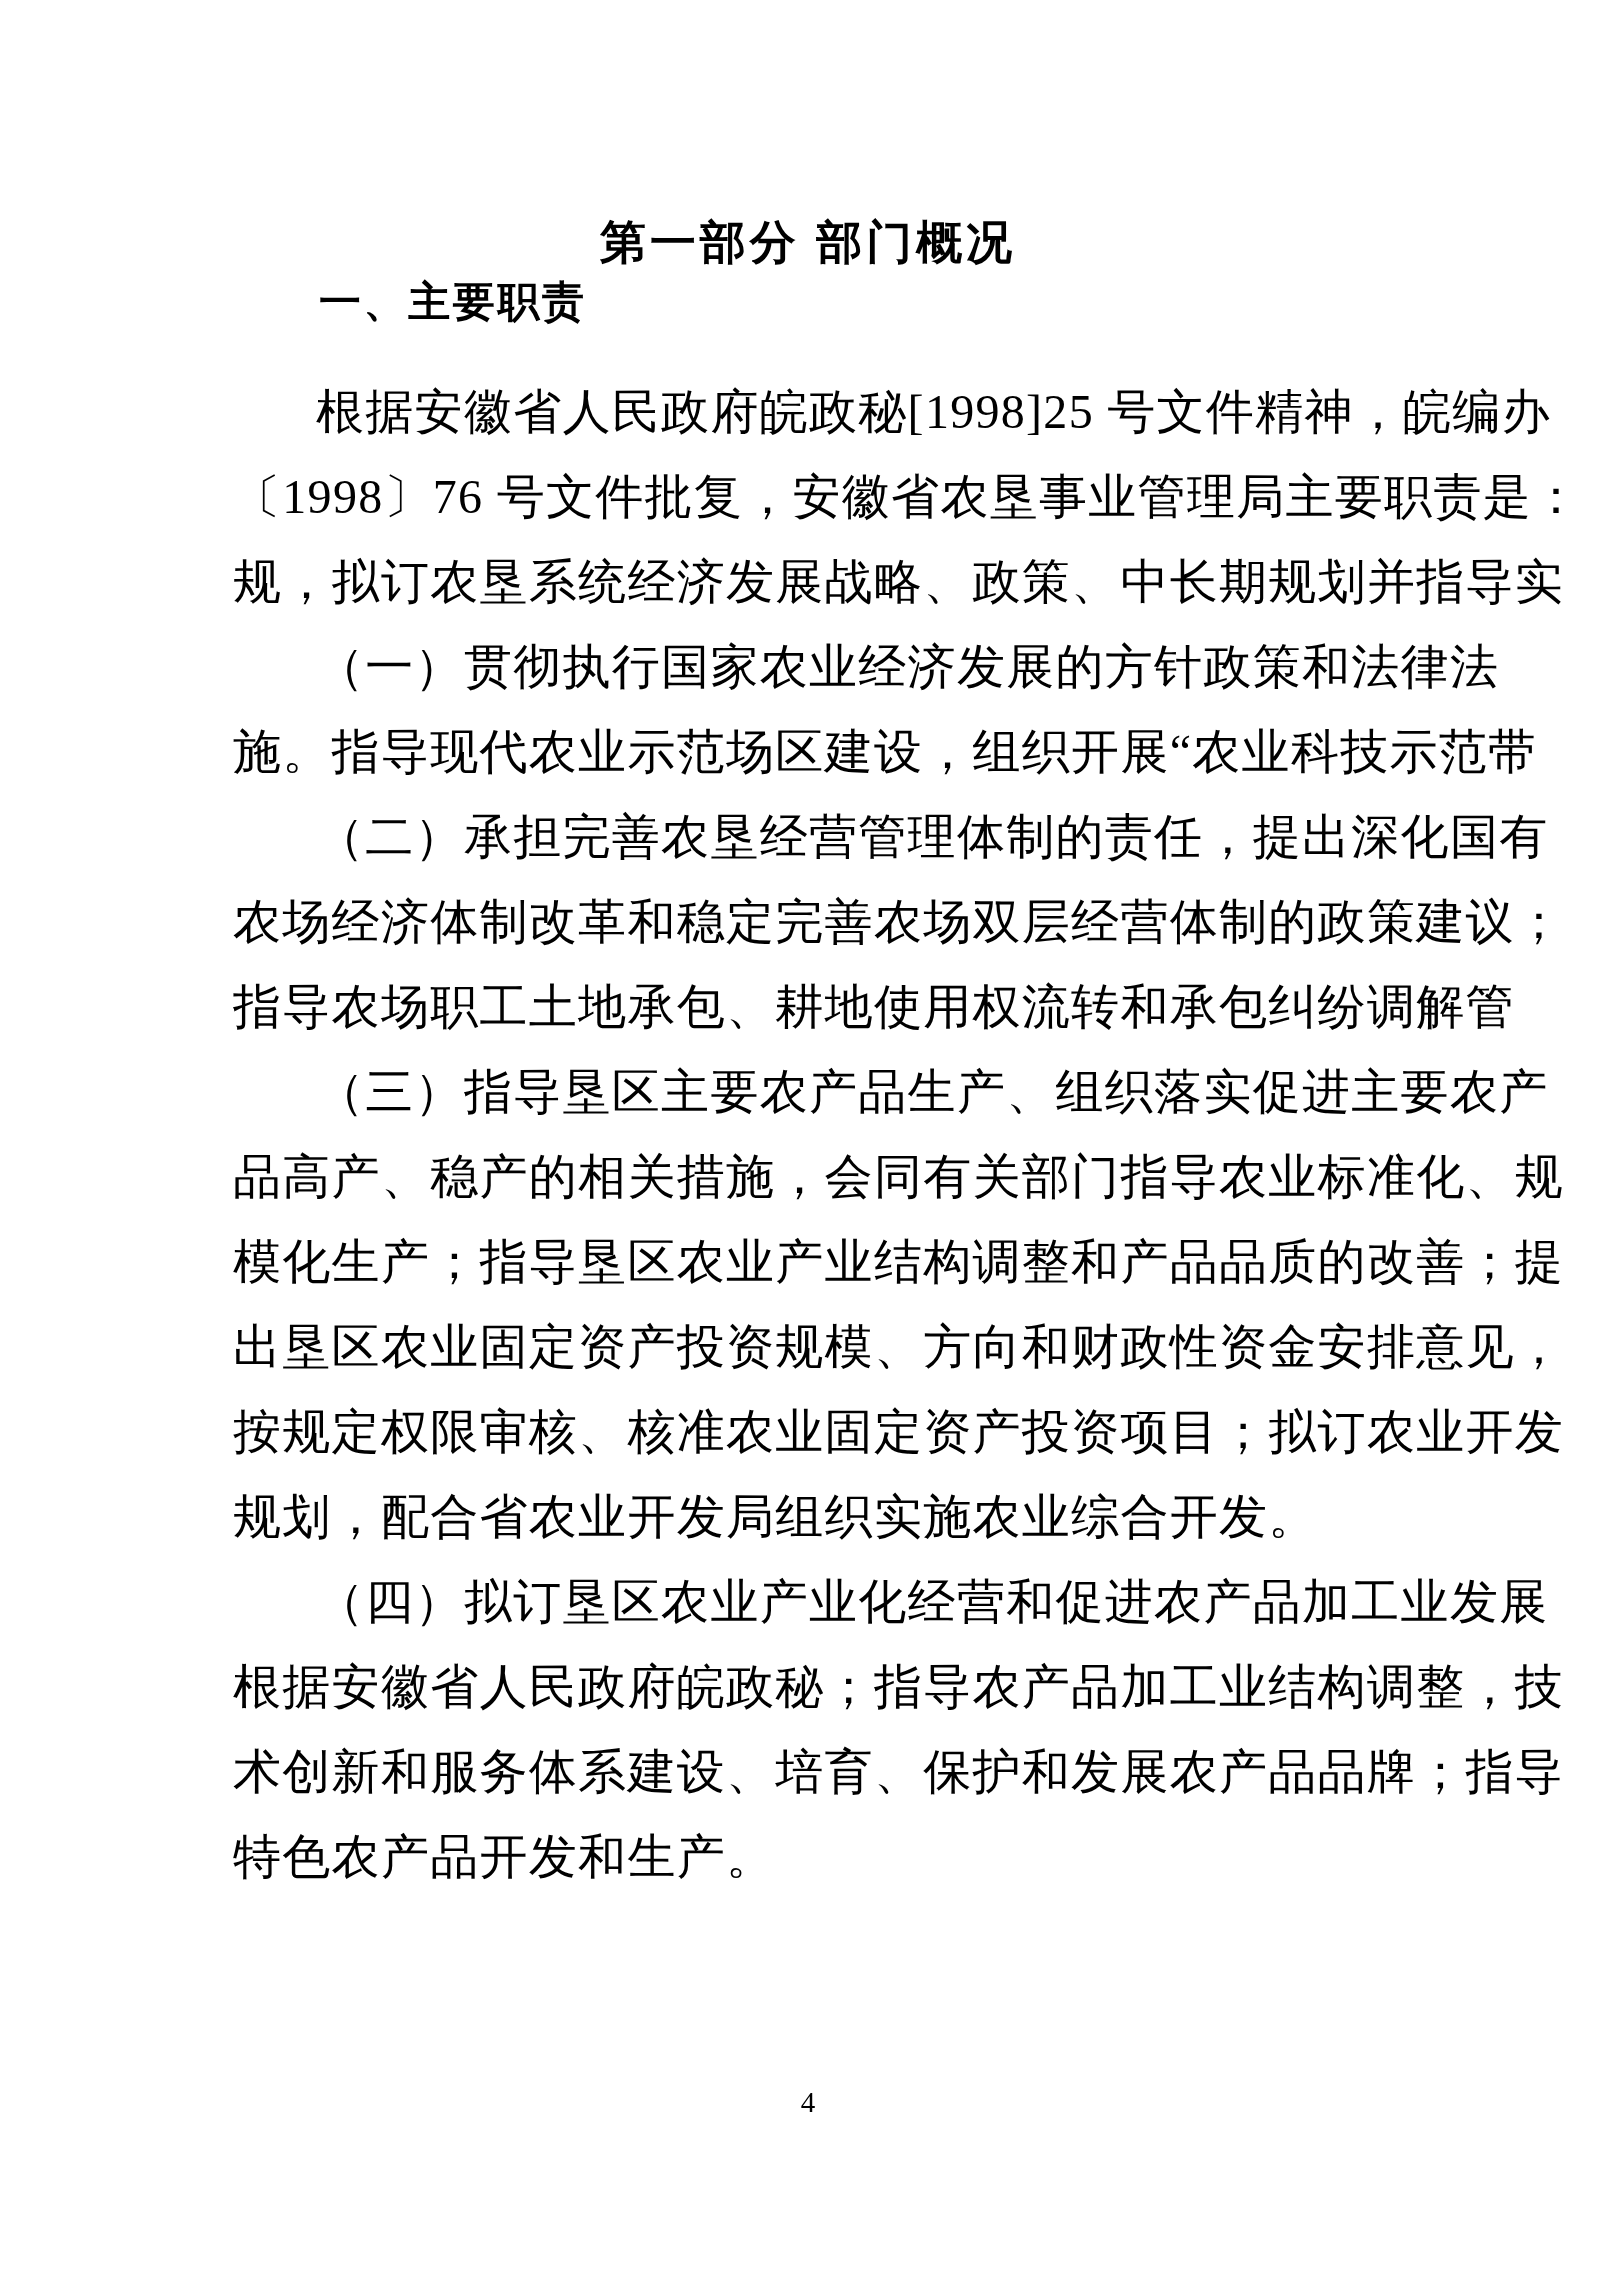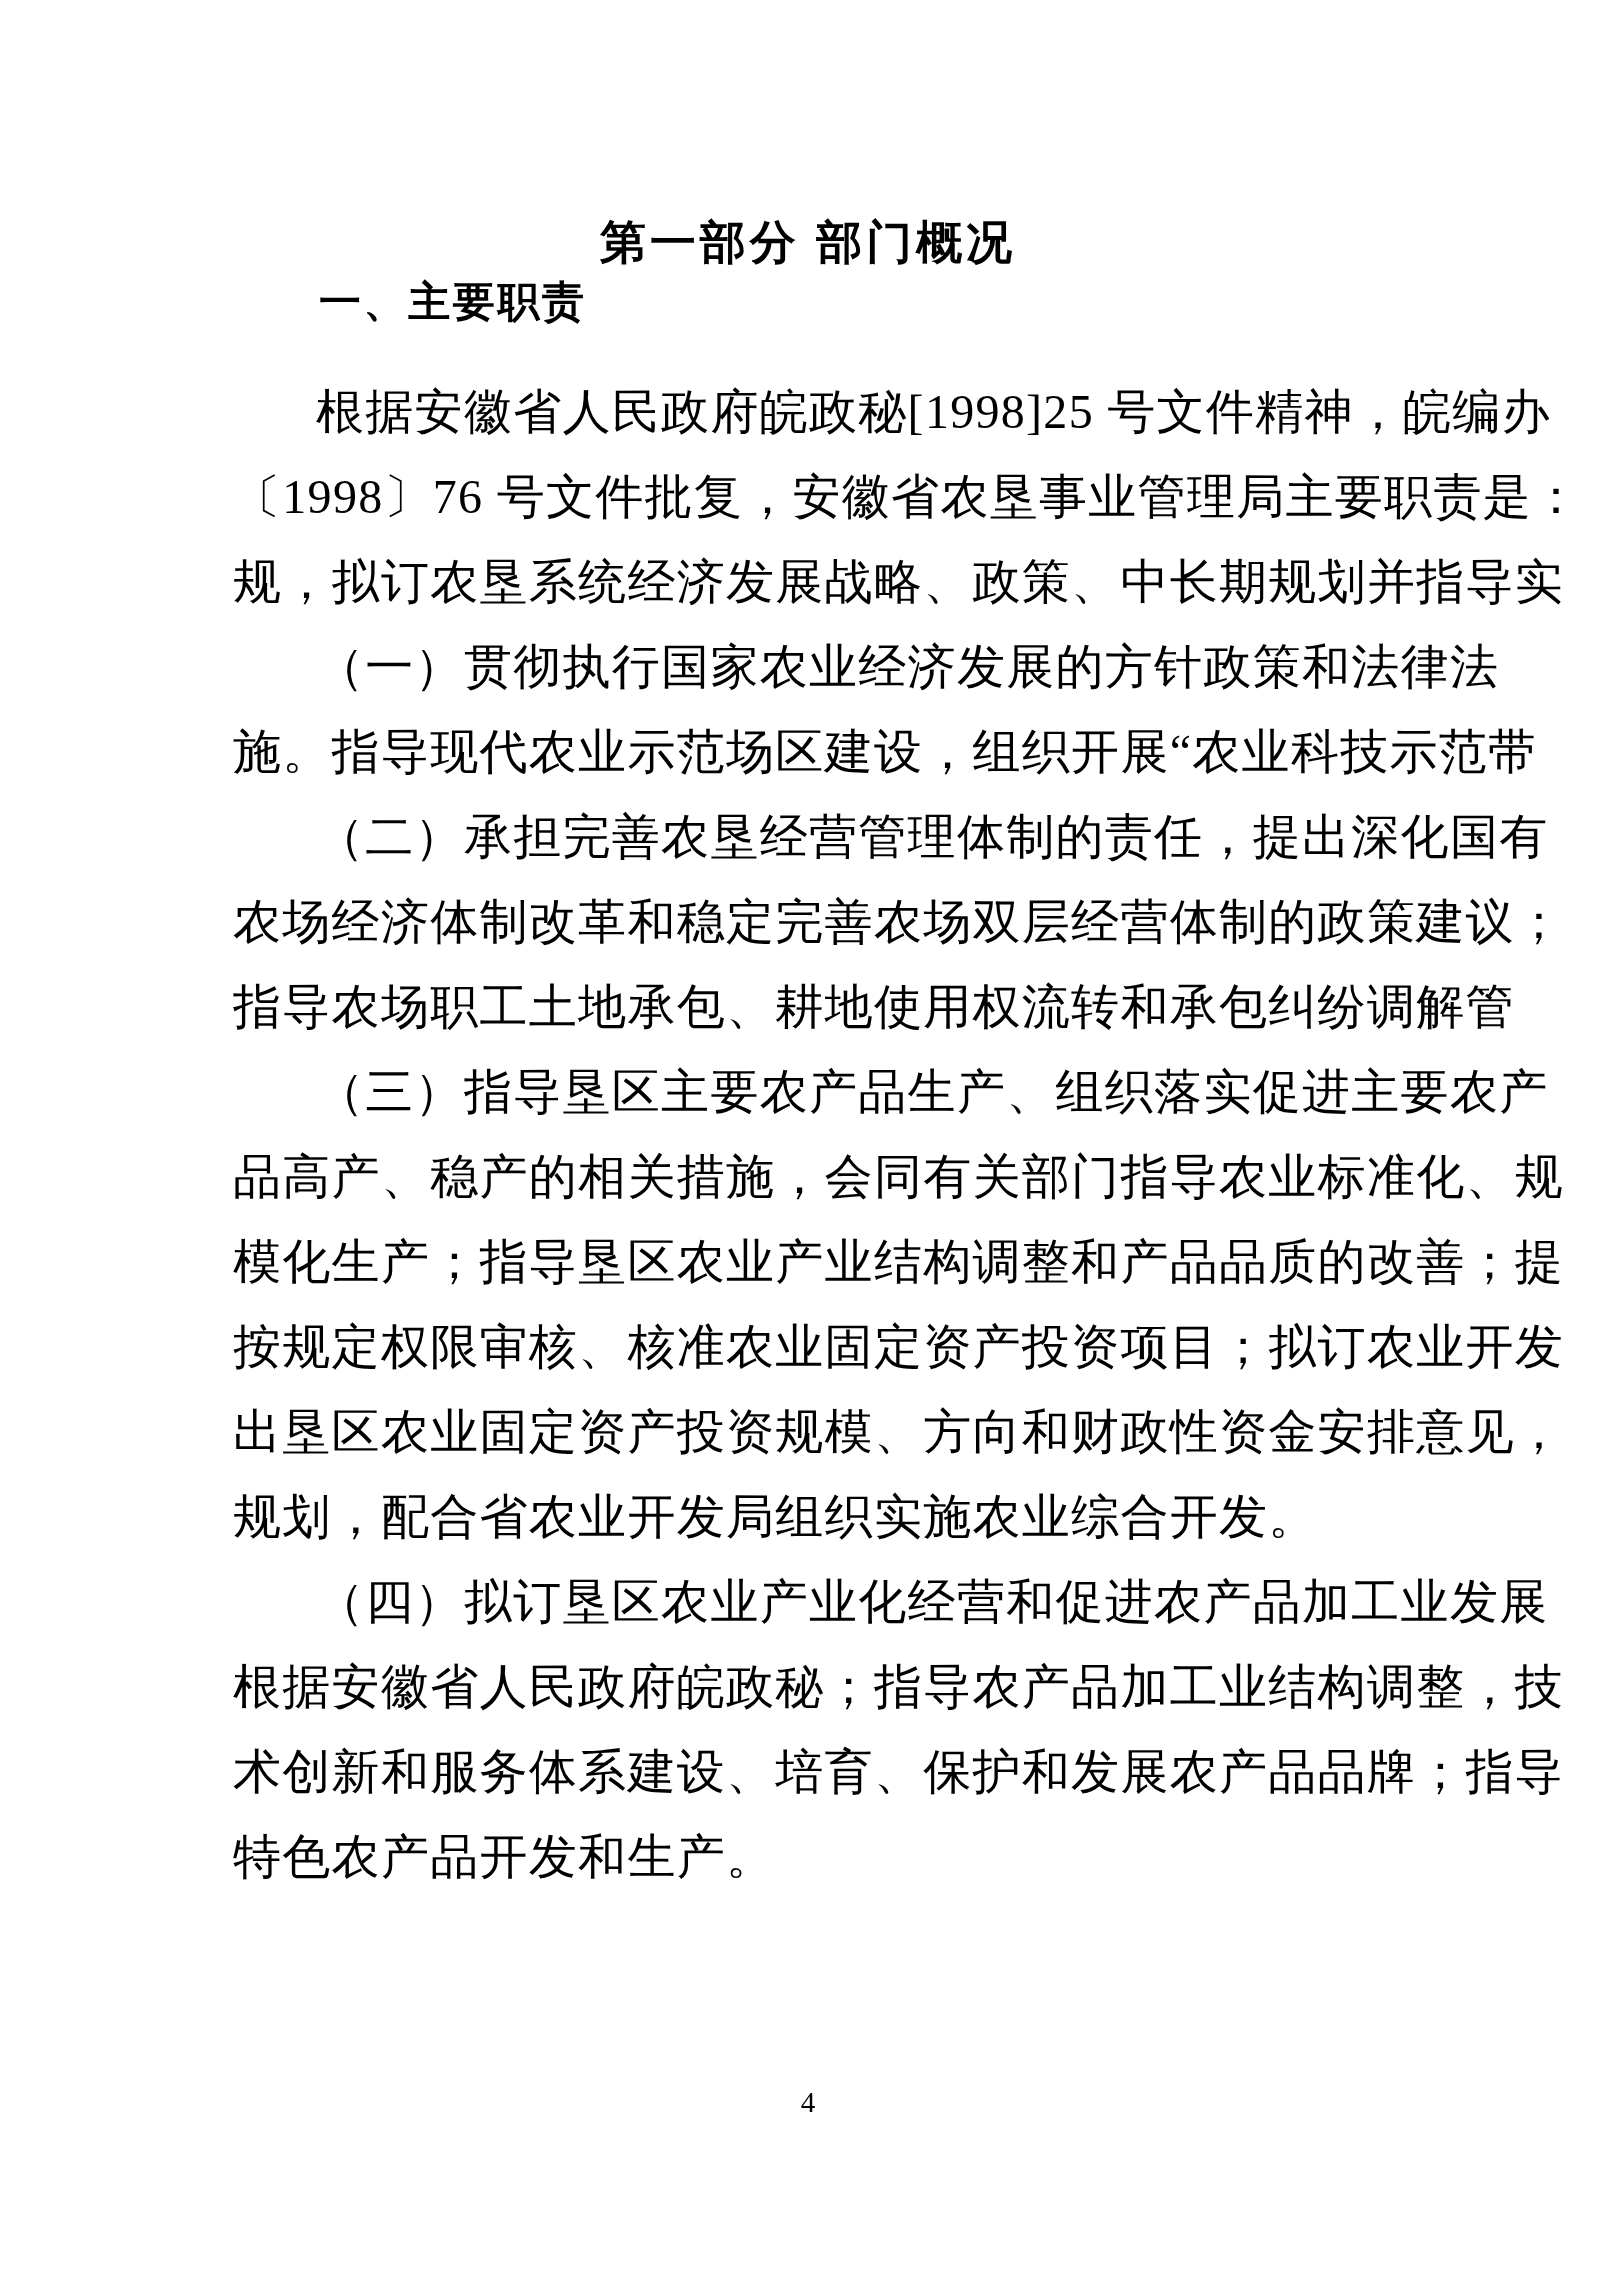--- a/index.html
+++ b/index.html
@@ -85,22 +85,22 @@
       <div class="line para-last">〔1998〕76 号文件批复，安徽省农垦事业管理局主要职责是：</div>
       <div class="line">规，拟订农垦系统经济发展战略、政策、中长期规划并指导实</div>
       <div class="line para-first">（一）贯彻执行国家农业经济发展的方针政策和法律法</div>
       <div class="line">施。指导现代农业示范场区建设，组织开展“农业科技示范带</div>
       <div class="line para-first">（二）承担完善农垦经营管理体制的责任，提出深化国有</div>
       <div class="line">农场经济体制改革和稳定完善农场双层经营体制的政策建议；</div>
       <div class="line">指导农场职工土地承包、耕地使用权流转和承包纠纷调解管</div>
       <div class="line para-first">（三）指导垦区主要农产品生产、组织落实促进主要农产</div>
       <div class="line">品高产、稳产的相关措施，会同有关部门指导农业标准化、规</div>
       <div class="line">模化生产；指导垦区农业产业结构调整和产品品质的改善；提</div>
+      <div class="line">出垦区农业固定资产投资规模、方向和财政性资金安排意见，</div>
       <div class="line">按规定权限审核、核准农业固定资产投资项目；拟订农业开发</div>
-      <div class="line">出垦区农业固定资产投资规模、方向和财政性资金安排意见，</div>
       <div class="line para-last">规划，配合省农业开发局组织实施农业综合开发。</div>
       <div class="line para-first">（四）拟订垦区农业产业化经营和促进农产品加工业发展</div>
       <div class="line">根据安徽省人民政府皖政秘；指导农产品加工业结构调整，技</div>
       <div class="line">术创新和服务体系建设、培育、保护和发展农产品品牌；指导</div>
       <div class="line para-last">特色农产品开发和生产。</div>
     </div>
 
   <div class="page-number">4</div>
 </div>
 

